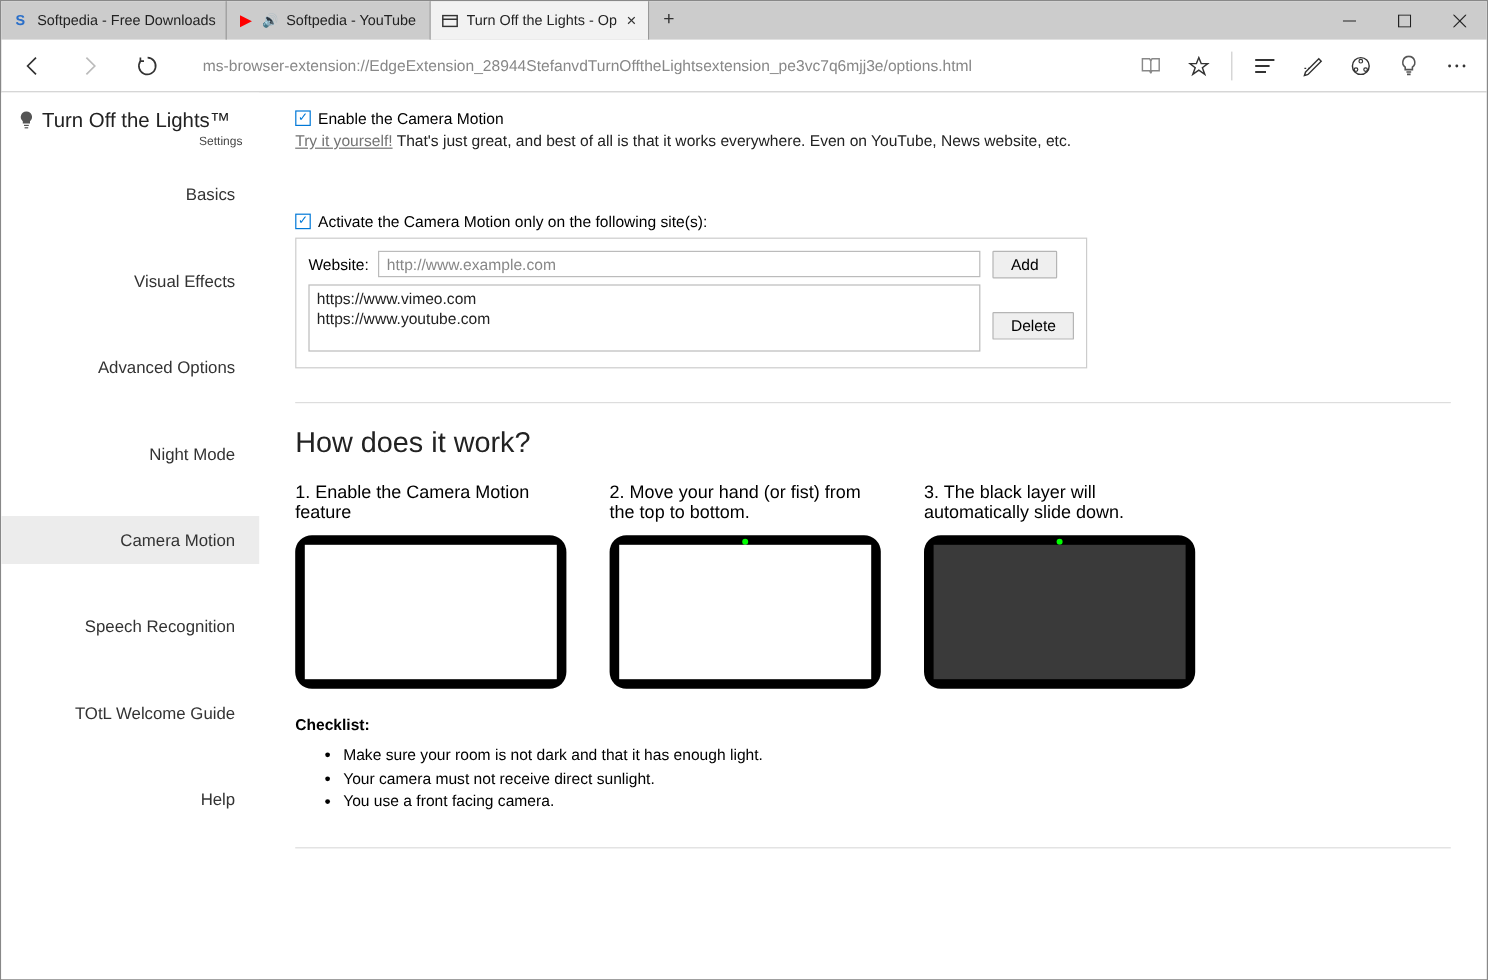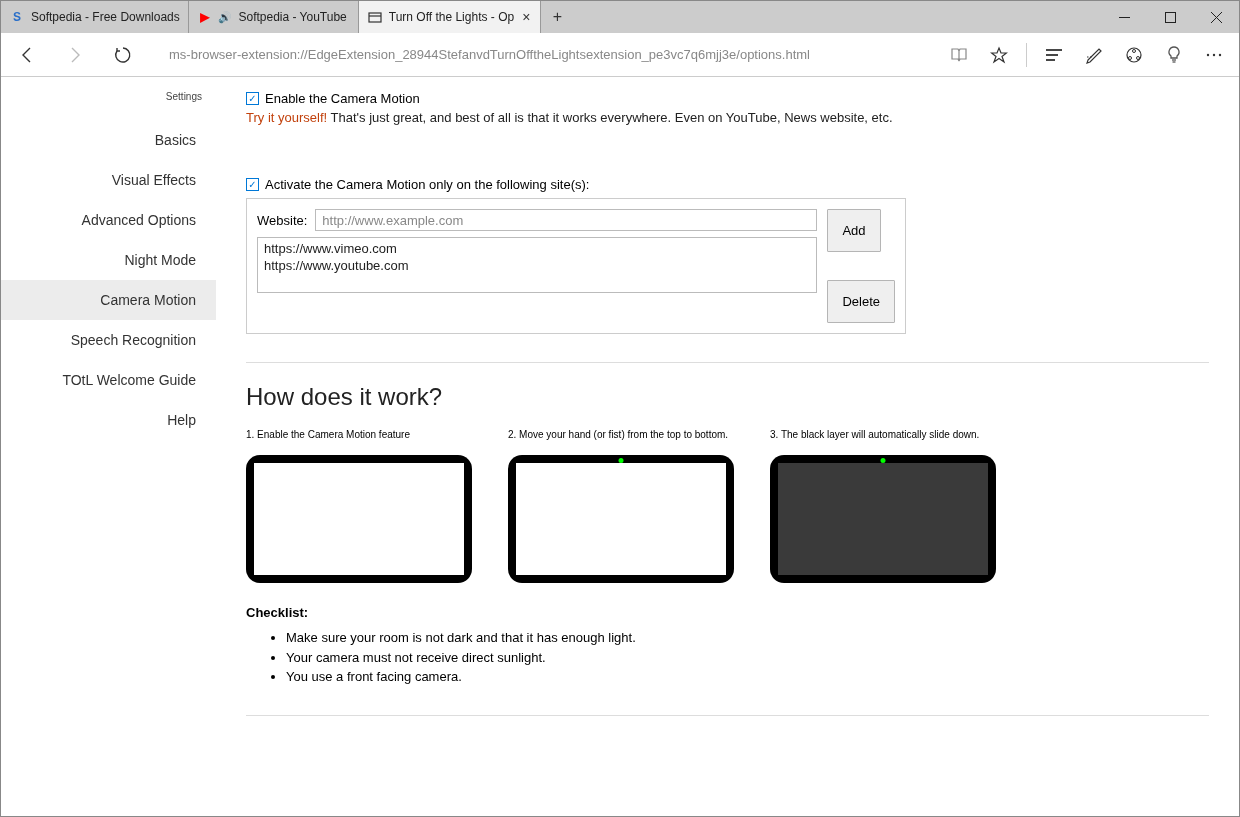--- a/index.html
+++ b/index.html
@@ -29,50 +29,50 @@
 .tb-right { display: flex; align-items: center; gap: 6px; }
 .tb-icon { width: 34px; height: 34px; display: flex; align-items: center; justify-content: center; color: #444; }
 .tb-sep { width: 1px; height: 24px; background: #ccc; margin: 0 4px; }
 
 
 .body { flex: 1; display: flex; overflow: hidden; position: relative; }
 .sidebar { width: 215px; padding-top: 14px; background: #fff; }
 .brand { padding: 0 14px 2px 14px; display: flex; align-items: center; gap: 6px; font-size: 17px; color: #222; }
 .brand .bulb { font-size: 14px; color: #555; }
 .brand-sub { text-align: right; padding: 0 14px 18px 0; font-size: 10px; color: #444; }
-.navlist { display: flex; flex-direction: column; }
+.navlist { display: flex; flex-direction: column; gap: 32px; }
 .navitem { height: 40px; display: flex; align-items: center; justify-content: flex-end; padding-right: 20px; font-size: 14px; color: #333; cursor: pointer; }
 .navitem.active { background: #ececec; }
 
 .content-wrap { flex: 1; overflow-y: scroll; padding: 14px 30px 40px 30px; position: relative; }
 .section-row { display: flex; margin-bottom: 6px; }
 .section-label { width: 140px; font-weight: bold; font-size: 13px; padding-top: 2px; }
 .section-body { flex: 1; font-size: 13px; }
 .cbx-row { display: flex; align-items: center; gap: 6px; margin-bottom: 4px; }
 .cbx { width: 13px; height: 13px; border: 1px solid #0078d7; display: inline-flex; align-items: center; justify-content: center; font-size: 10px; color: #0078d7; line-height: 1; }
 .desc { color: #222; }
-.link { color: #c2410c; cursor: pointer; }
+.link { color: #737373; text-decoration: underline; cursor: pointer; }
 
 .site-block { margin-top: 52px; }
 .site-box { border: 1px solid #ccc; padding: 10px; margin-top: 6px; display: flex; gap: 10px; width: 660px; }
 .site-left { flex: 1; }
 .site-right { display: flex; flex-direction: column; gap: 28px; align-items: flex-start; }
 .fld-row { display: flex; align-items: center; gap: 8px; margin-bottom: 6px; }
 .fld-label { font-size: 13px; }
 .fld-input { flex: 1; height: 22px; border: 1px solid #bbb; padding: 0 6px; font-size: 13px; color: #888; background: #fff; }
 .fld-input::placeholder { color: #888; }
 .list-box { width: 100%; height: 56px; border: 1px solid #bbb; background: #fff; padding: 3px 6px; font-size: 13px; color: #222; overflow-y: scroll; resize: none; font-family: inherit; line-height: 1.3; }
-.btn { background: #efefef; border: 1px solid #b5b5b5; padding: 13px 14px; font-size: 13px; cursor: pointer; border-radius: 1px; }
+.btn { background: #efefef; border: 1px solid #b5b5b5; padding: 3px 14px; font-size: 13px; cursor: pointer; border-radius: 1px; }
 
 .divider { border: none; border-top: 1px solid #ddd; margin: 28px 0 20px 0; }
 
 h2.howto { font-size: 24px; font-weight: normal; color: #222; margin-bottom: 18px; }
 .steps { display: flex; gap: 36px; }
 .step { width: 226px; }
-.step-title { font-size: 10px; margin-bottom: 10px; min-height: 16px; }
+.step-title { font-size: 15px; margin-bottom: 10px; min-height: 16px; }
 .device { width: 226px; height: 128px; background: #000; border-radius: 14px; padding: 8px; position: relative; }
 .screen { width: 100%; height: 100%; background: #fff; position: relative; }
 .screen.dimmed { background: #3a3a3a; }
 .cam-dot { position: absolute; top: 3px; left: 50%; transform: translateX(-50%); width: 5px; height: 5px; background: #0f0; border-radius: 50%; }
 
 .checklist { margin-top: 22px; }
 .checklist-title { font-weight: bold; font-size: 13px; margin-bottom: 8px; }
 .checklist ul { padding-left: 40px; font-size: 13px; line-height: 1.5; }
 
 
@@ -195,20 +195,30 @@
             <circle cx="3" cy="3" r="1.2" fill="#333"></circle>
             <circle cx="9" cy="3" r="1.2" fill="#333"></circle>
             <circle cx="15" cy="3" r="1.2" fill="#333"></circle>
           </svg>
         </div>
     </div>
   </div>
 
   <div class="body">
     <div class="sidebar">
+      <div class="brand">
+        <span class="bulb">
+          <svg width="14" height="16" viewBox="0 0 14 16">
+              <path d="M7 1 A4.5 4.5 0 0 1 10 9 L10 11 L4 11 L4 9 A4.5 4.5 0 0 1 7 1 Z" fill="#555"></path>
+              <rect x="5" y="12" width="4" height="1" fill="#555"></rect>
+              <rect x="5.5" y="14" width="3" height="1" fill="#555"></rect>
+            </svg>
+        </span>
+        <span>Turn Off the Lights™</span>
+      </div>
       <div class="brand-sub">Settings</div>
       <div class="navlist" id="navlist">
           <div class="navitem">Basics</div>
           <div class="navitem">Visual Effects</div>
           <div class="navitem">Advanced Options</div>
           <div class="navitem">Night Mode</div>
           <div class="navitem active">Camera Motion</div>
           <div class="navitem">Speech Recognition</div>
           <div class="navitem">TOtL Welcome Guide</div>
           <div class="navitem">Help</div>

